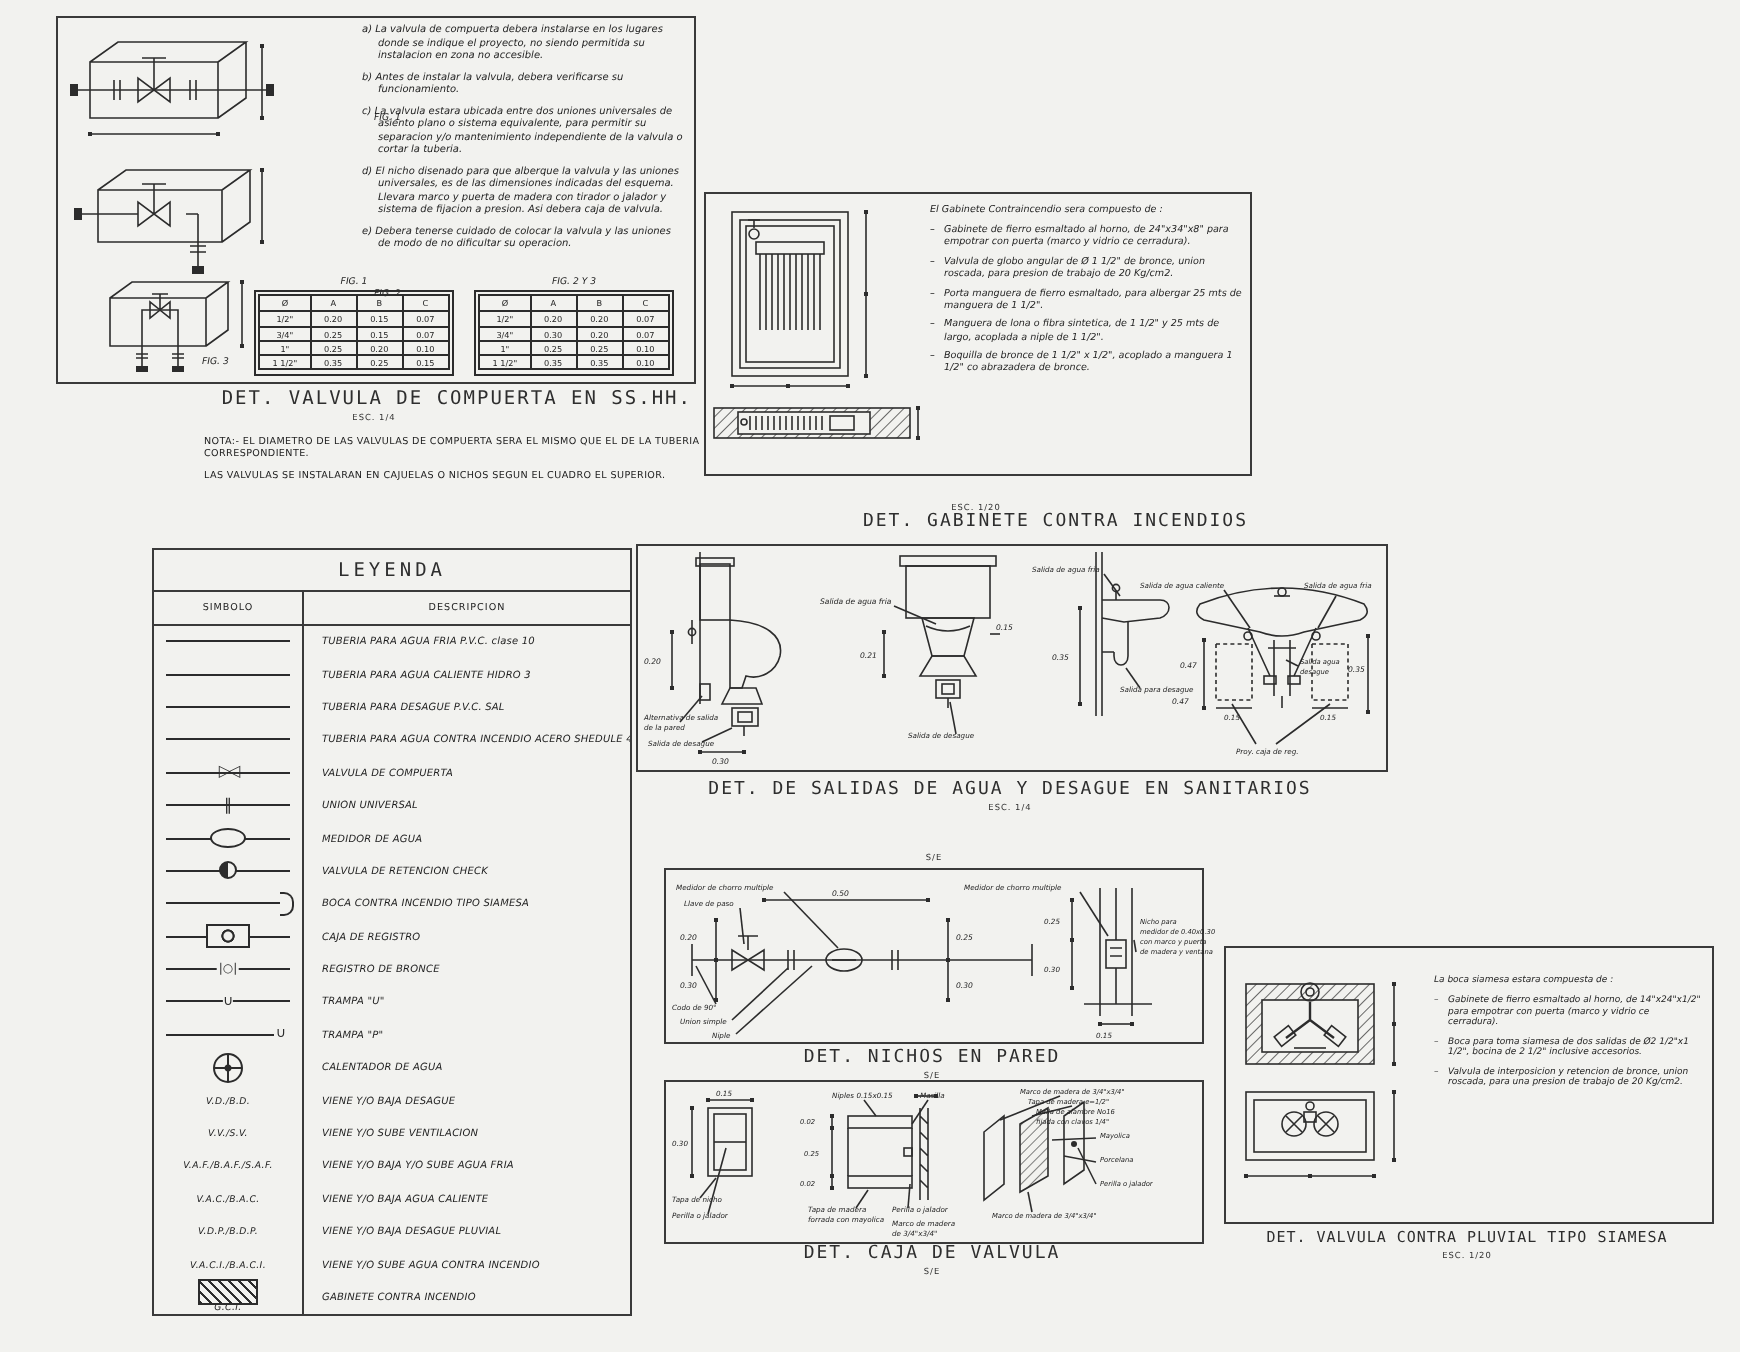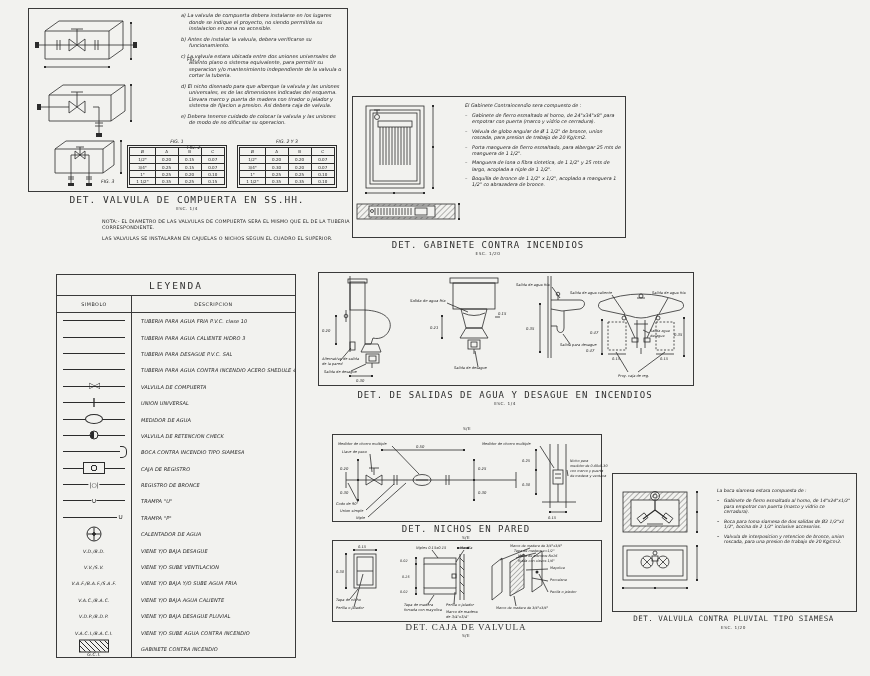--- a/index.html
+++ b/index.html
@@ -201,21 +201,21 @@
             <span class="tc">1 1/2"</span>
             <span class="tc">0.35</span>
             <span class="tc">0.35</span>
             <span class="tc">0.10</span>
           </div>
             </div>
       </div>
         </div>
     </div>
   </div>
-  <div class="det-title" style="left:28px;width:318px;top:194px;font-size:9.5px;">DET. VALVULA DE COMPUERTA EN SS.HH.</div>
+  <div class="det-title" style="left:28px;width:318px;top:194px;font-size:9.5px;text-align:right;">DET. VALVULA DE COMPUERTA EN SS.HH.</div>
   <div class="det-scale" style="left:28px;width:318px;top:206px;">ESC. 1/4</div>
   <div class="notablock" style="left:102px;top:219px;width:250px;">NOTA:- EL DIAMETRO DE LAS VALVULAS DE COMPUERTA SERA EL MISMO QUE EL DE LA TUBERIA CORRESPONDIENTE.</div>
   <div class="notablock" style="left:102px;top:236px;width:250px;">LAS VALVULAS SE INSTALARAN EN CAJUELAS O NICHOS SEGUN EL CUADRO EL SUPERIOR.</div>
 
   <div class="panel" style="left:352px;top:96px;width:272px;height:140px;">
     <svg style="left:10px;top:6px;" width="82" height="94" viewBox="0 0 82 94">
       <rect class="ln" x="3" y="3" width="58" height="82"></rect>
       <rect class="ln" x="7" y="7" width="50" height="74"></rect>
       <rect class="ln" x="10" y="10" width="44" height="68"></rect>
       <rect class="ln" x="15" y="18" width="34" height="6"></rect>
@@ -251,24 +251,24 @@
       <div>
 
       <p class="blt">Gabinete de fierro esmaltado al horno, de 24"x34"x8" para empotrar con puerta (marco y vidrio ce cerradura).</p>
           <p class="blt">Valvula de globo angular de Ø 1 1/2" de bronce, union roscada, para presion de trabajo de 20 Kg/cm2.</p>
           <p class="blt">Porta manguera de fierro esmaltado, para albergar 25 mts de manguera de 1 1/2".</p>
           <p class="blt">Manguera de lona o fibra sintetica, de 1 1/2" y 25 mts de largo, acoplada a niple de 1 1/2".</p>
           <p class="blt">Boquilla de bronce de 1 1/2" x 1/2", acoplado a manguera 1 1/2" co abrazadera de bronce.</p>
         </div>
     </div>
   </div>
-  <div class="det-title" style="left:352px;width:272px;top:240px;font-size:9px;">DET. GABINETE CONTRA INCENDIOS</div>
+  <div class="det-title" style="left:352px;width:272px;top:256px;font-size:9px;text-align:right;">DET. GABINETE CONTRA INCENDIOS</div>
   <div class="det-scale" style="left:352px;width:272px;top:251px;">ESC. 1/20</div>
 
-  <div class="panel" style="left:56px;top:274px;width:238px;height:382px;">
+  <div class="panel" style="left:76px;top:274px;width:238px;height:382px;">
     <div class="leg-head">LEYENDA</div>
     <div class="leg-sub">
       <div class="c1">SIMBOLO</div>
       <div class="c2">DESCRIPCION</div>
     </div>
     <div>
 
     <div class="leg-row">
         <div class="leg-sym-cell">
           <span class="sym sym-line"></span>
@@ -507,21 +507,21 @@
       <path class="ln" d="M292,21 L305,40"></path>
       <text class="t36" x="332" y="20">Salida de agua fria</text>
       <path class="ln" d="M348,24 L339,40"></path>
       <text class="t34" x="330" y="58">Salida agua</text>
       <text class="t34" x="330" y="63">desague</text>
       <path class="ln" d="M329,59 L323,56"></path>
       <text class="t36" x="298" y="103">Proy. caja de reg.</text>
       <path class="ln" d="M308,98 L296,78 M318,98 L345,78"></path>
     </svg>
   </div>
-  <div class="det-title" style="left:318px;width:374px;top:390px;font-size:9px;">DET. DE SALIDAS DE AGUA Y DESAGUE EN INCENDIOS</div>
+  <div class="det-title" style="left:318px;width:374px;top:390px;font-size:9px;">DET. DE SALIDAS DE AGUA Y DESAGUE EN SANITARIOS</div>
   <div class="det-scale" style="left:318px;width:374px;top:401px;">ESC. 1/4</div>
 
   <div class="det-scale" style="left:432px;width:70px;top:426px;">S/E</div>
   <div class="panel" style="left:332px;top:434px;width:268px;height:86px;">
     <svg style="left:1px;top:1px;" width="266" height="84" viewBox="0 0 266 84">
 
       <path class="ln" d="M12,44 H182 M12,36 V52 M182,36 V52"></path>
       <ellipse class="ln" cx="88" cy="44" rx="9" ry="5.5"></ellipse>
         <path class="ln" d="M82,44 H94"></path>
       <path class="ln" d="M32,39 V49 L40,44 Z M48,39 V49 L40,44 Z M40,39 V32 M35,32 H45"></path>
@@ -651,21 +651,21 @@
         <path class="ln" d="M62,27 L40,28"></path>
         <text class="t34" x="64" y="39">Porcelana</text>
         <path class="ln" d="M62,39 L46,36"></path>
         <text class="t34" x="64" y="51">Perilla o jalador</text>
         <path class="ln" d="M62,50 L53,32"></path>
         <text class="t34" x="10" y="67">Marco de madera de 3/4"x3/4"</text>
         <path class="ln" d="M30,64 L28,54"></path>
       </g>
     </svg>
   </div>
-  <div class="det-title" style="left:332px;width:268px;top:622px;font-size:9px;font-family:Liberation Serif, serif;">DET. CAJA DE VALVULA</div>
+  <div class="det-title" style="left:332px;width:268px;top:622px;font-size:9px;">DET. CAJA DE VALVULA</div>
   <div class="det-scale" style="left:332px;width:268px;top:633px;">S/E</div>
 
   <div class="panel" style="left:612px;top:473px;width:243px;height:137px;">
     <svg style="left:6px;top:10px;" width="94" height="116" viewBox="0 0 94 116">
       <defs>
         <pattern id="hS" width="4" height="4" patternUnits="userSpaceOnUse" patternTransform="rotate(45)">
           <rect width="4" height="4" fill="#f2f2ef"></rect>
             <line x1="0" y1="0" x2="0" y2="4" stroke="#2c2c2c" stroke-width="0.7"></line>
         </pattern>
       </defs>

